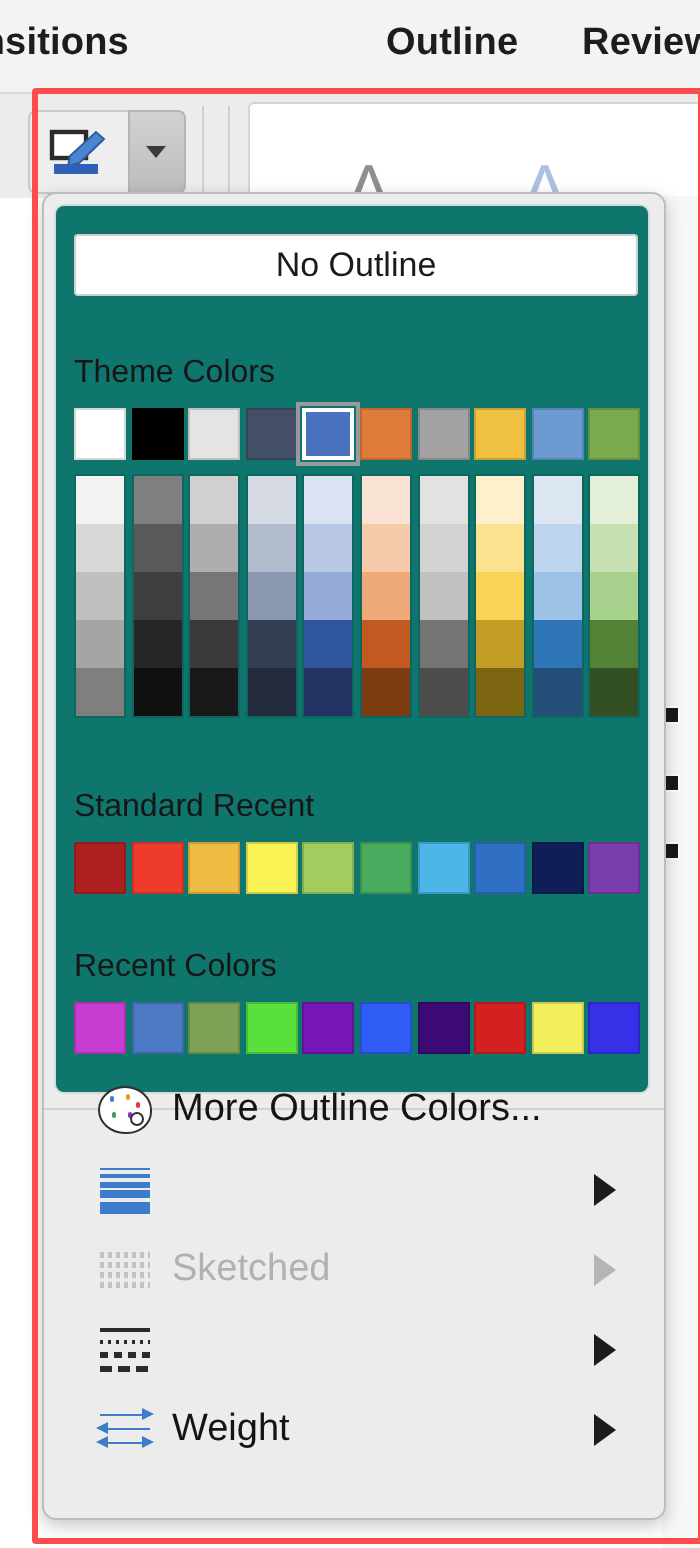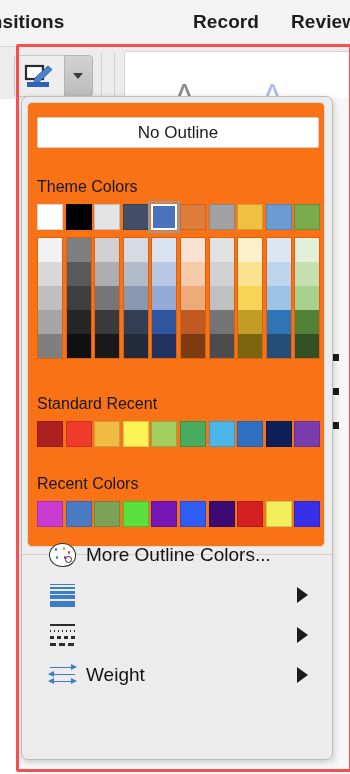--- a/index.html
+++ b/index.html
@@ -71,21 +71,21 @@
     background:#ececec;
     border:1px solid #bdbdbd;
     border-radius:7px;
     box-shadow:0 3px 9px rgba(0,0,0,.22);
     overflow:hidden;
   }
 
   
   #color-panel{
     position:absolute;left:5px;top:5px;width:298px;height:445px;
-    background:#f97316;border:1px solid #d9d9d9;border-radius:5px;
+    background:#0f766e;border:1px solid #d9d9d9;border-radius:5px;
     box-sizing:border-box;
   }
   #no-outline-button{
     position:absolute;left:9px;top:14px;width:280px;height:29px;
     background:#ffffff;border:1px solid #cfcfcf;border-radius:2px;
     display:flex;align-items:center;justify-content:center;
     font-size:17px;color:#1b1b1b;
   }
   .section-label{
     position:absolute;left:9px;font-size:16px;color:#161616;font-weight:400;
@@ -184,21 +184,21 @@
     position:absolute;left:16px;top:44px;width:330px;height:722px;
     border:3px solid #fb4d4d;border-radius:2px;
     pointer-events:none;
   }
 </style>
 </head>
 <body>
 
 <div id="ribbon-tabs">
   <span class="ribbon-tab" id="tab-transitions">Transitions</span>
-  <span class="ribbon-tab" id="tab-record">Record</span>
+  <span class="ribbon-tab" id="tab-record">Outline</span>
   <span class="ribbon-tab" id="tab-review">Review</span>
 </div>
 
 <div id="ribbon-row">
 
   <div id="outline-tool-group">
     <div id="outline-tool-button">
       <span style="position:relative;display:block;width:32px;height:26px;">
         <svg width="32" height="26" viewBox="0 0 32 26">
           <rect x="3" y="3" width="17" height="13" fill="#ffffff" stroke="#2b2b2b" stroke-width="2.2"></rect>
@@ -368,20 +368,32 @@
           <span class="weight-ic">
             <i style="height: 1.5px;"></i>
             <i style="height: 2.2px;"></i>
             <i style="height: 3px;"></i>
             <i style="height: 4.2px;"></i>
             <i style="height: 5.5px;"></i>
           </span>
         </span>
         <span class="menu-arrow"></span>
       </div>
+      <div class="menu-item disabled">
+        <span class="menu-icon">
+          <span class="sketch-ic">
+            <i></i>
+            <i></i>
+            <i></i>
+            <i></i>
+          </span>
+        </span>
+        <span class="menu-label">Sketched</span>
+        <span class="menu-arrow"></span>
+      </div>
       <div class="menu-item">
         <span class="menu-icon">
           <span class="dash-ic">
             <i style="height: 2px; background: linear-gradient(rgb(43, 43, 43), rgb(43, 43, 43));"></i>
             <i style="height: 2px; background: repeating-linear-gradient(90deg, rgb(43, 43, 43) 0px, rgb(43, 43, 43) 1.5px, transparent 1.5px, transparent 4px);"></i>
             <i style="height: 2.5px; background: repeating-linear-gradient(90deg, rgb(43, 43, 43) 0px, rgb(43, 43, 43) 4px, transparent 4px, transparent 7px);"></i>
             <i style="height: 3px; background: repeating-linear-gradient(90deg, rgb(43, 43, 43) 0px, rgb(43, 43, 43) 6px, transparent 6px, transparent 9px);"></i>
           </span>
         </span>
         <span class="menu-arrow"></span>

